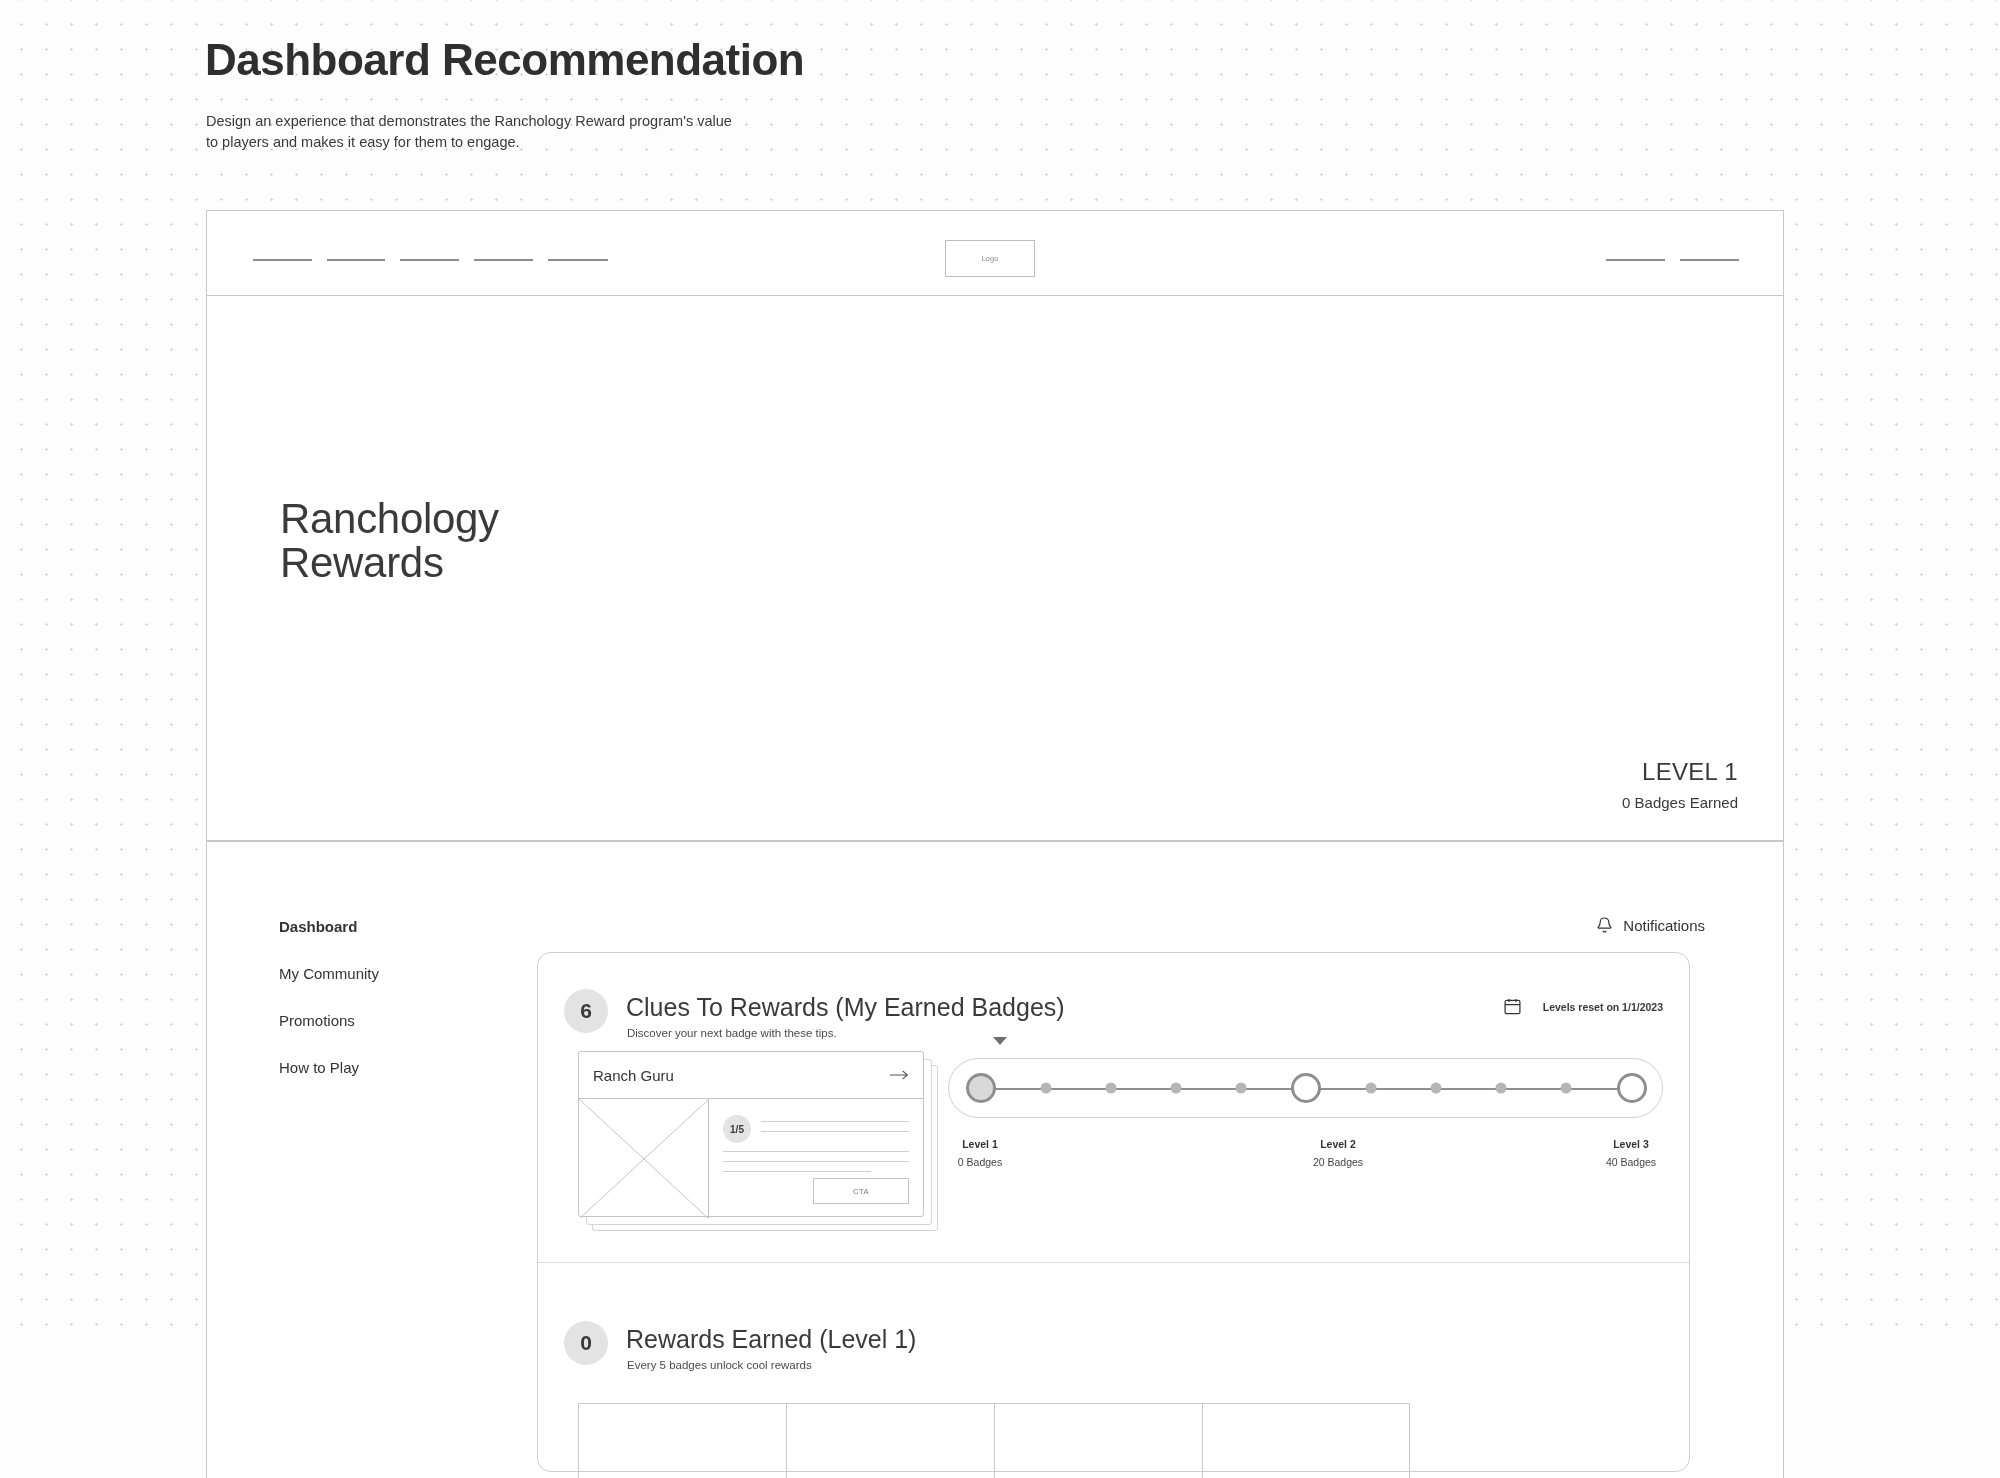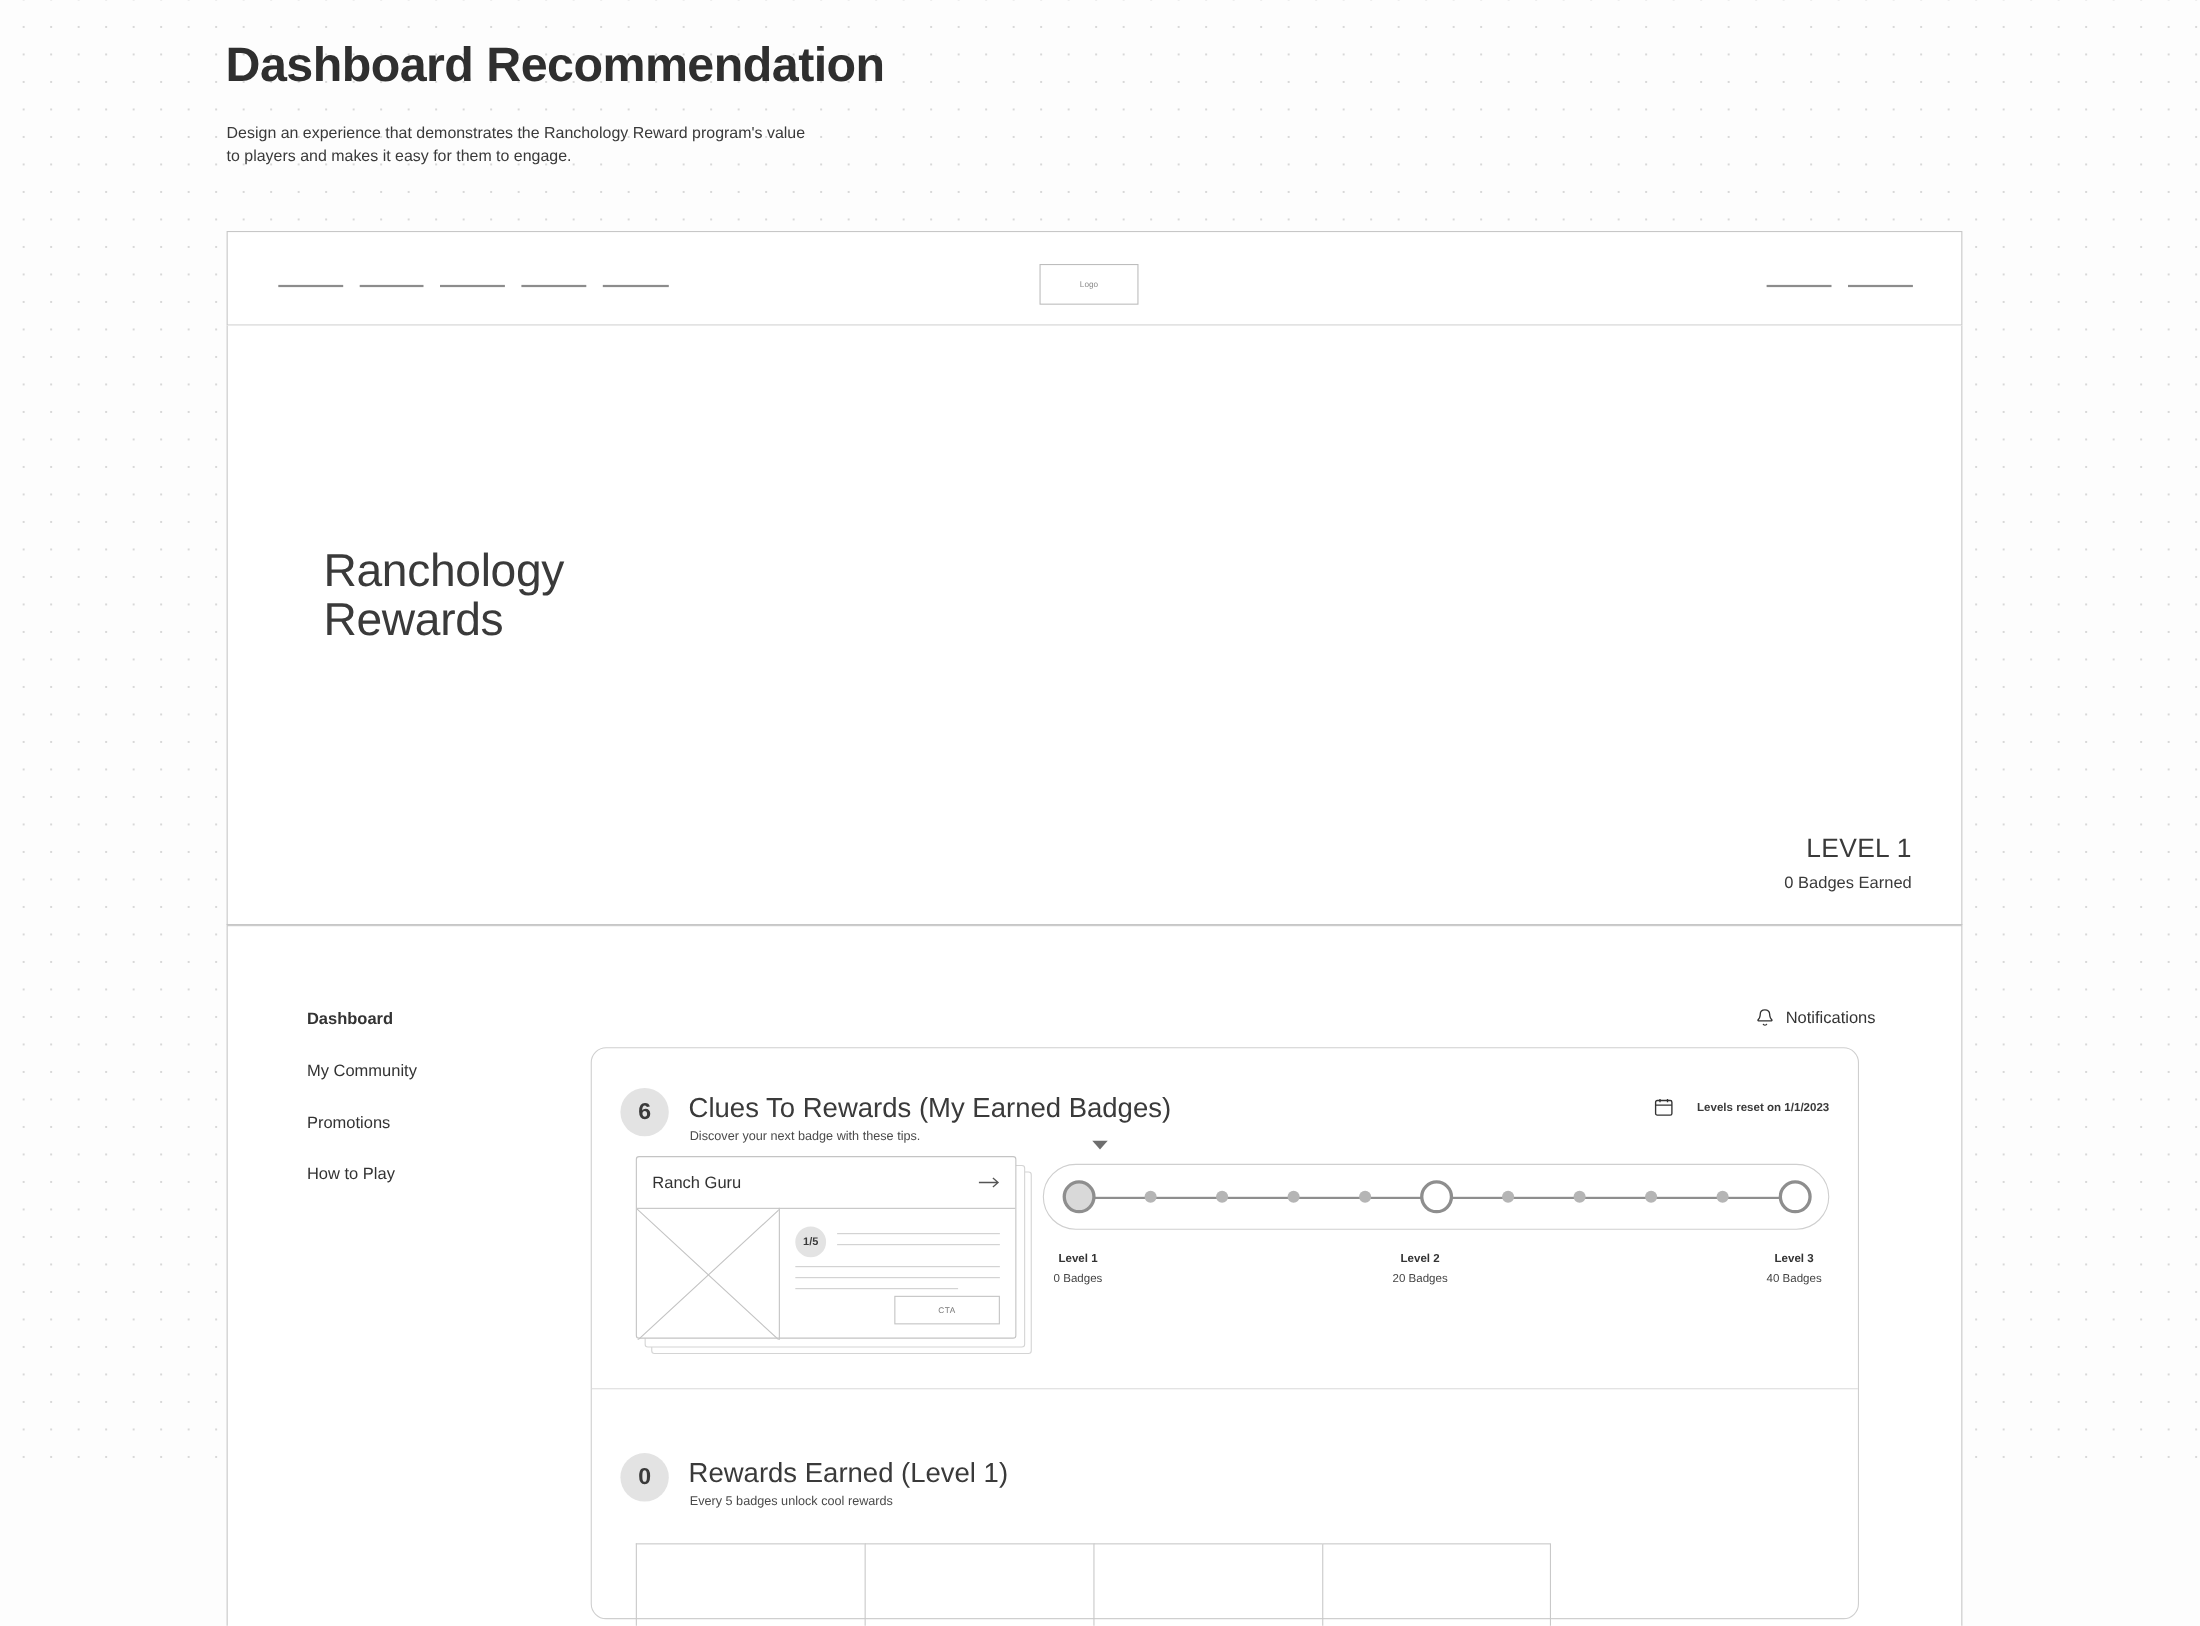--- a/index.html
+++ b/index.html
@@ -93,21 +93,21 @@
     display: flex;
     align-items: center;
     justify-content: center;
     font-size: 7.5px;
     color: #8a8a8a;
   }
 
   
   .hero-title {
     position: absolute;
-    left: 294px;
+    left: 280px;
     top: 497px;
     font-size: 42px;
     line-height: 1.05;
     font-weight: 400;
     color: #3a3a3a;
     letter-spacing: -0.3px;
   }
   .hero-level {
     position: absolute;
     right: 262px;
@@ -459,21 +459,21 @@
         <div class="node small" style="left:422px;"></div>
         <div class="node small" style="left:487px;"></div>
         <div class="node small" style="left:552px;"></div>
         <div class="node small" style="left:617px;"></div>
         <div class="node big hollow" style="left:683px;"></div>
       </div>
       <div class="lvl-label" style="left:442px; top:185px;">
         <div>Level 1</div>
         <div class="sub">0 Badges</div>
       </div>
-      <div class="lvl-label" style="left:753px; top:185px;">
+      <div class="lvl-label" style="left:800px; top:185px;">
         <div>Level 2</div>
         <div class="sub">20 Badges</div>
       </div>
       <div class="lvl-label" style="left:1093px; top:185px;">
         <div>Level 3</div>
         <div class="sub">40 Badges</div>
       </div>
 
       <div class="num-badge" style="left:26px; top:368px;">0</div>
       <div class="sec-title" style="left:88px; top:372px;">Rewards Earned (Level 1)</div>

